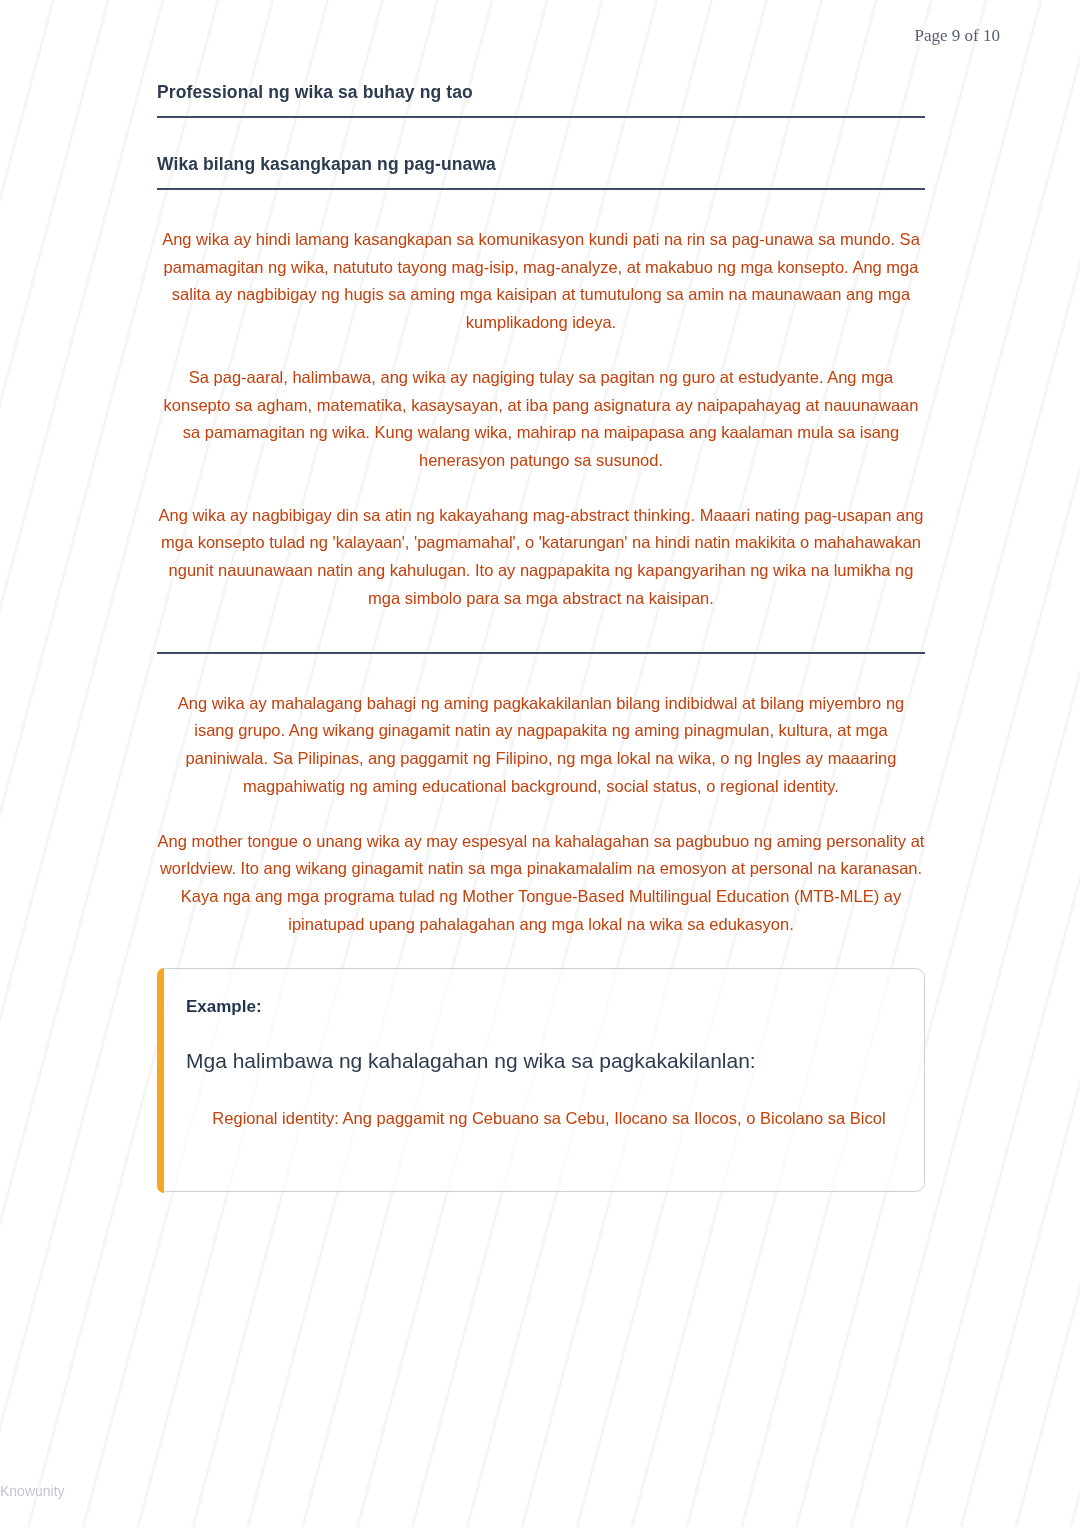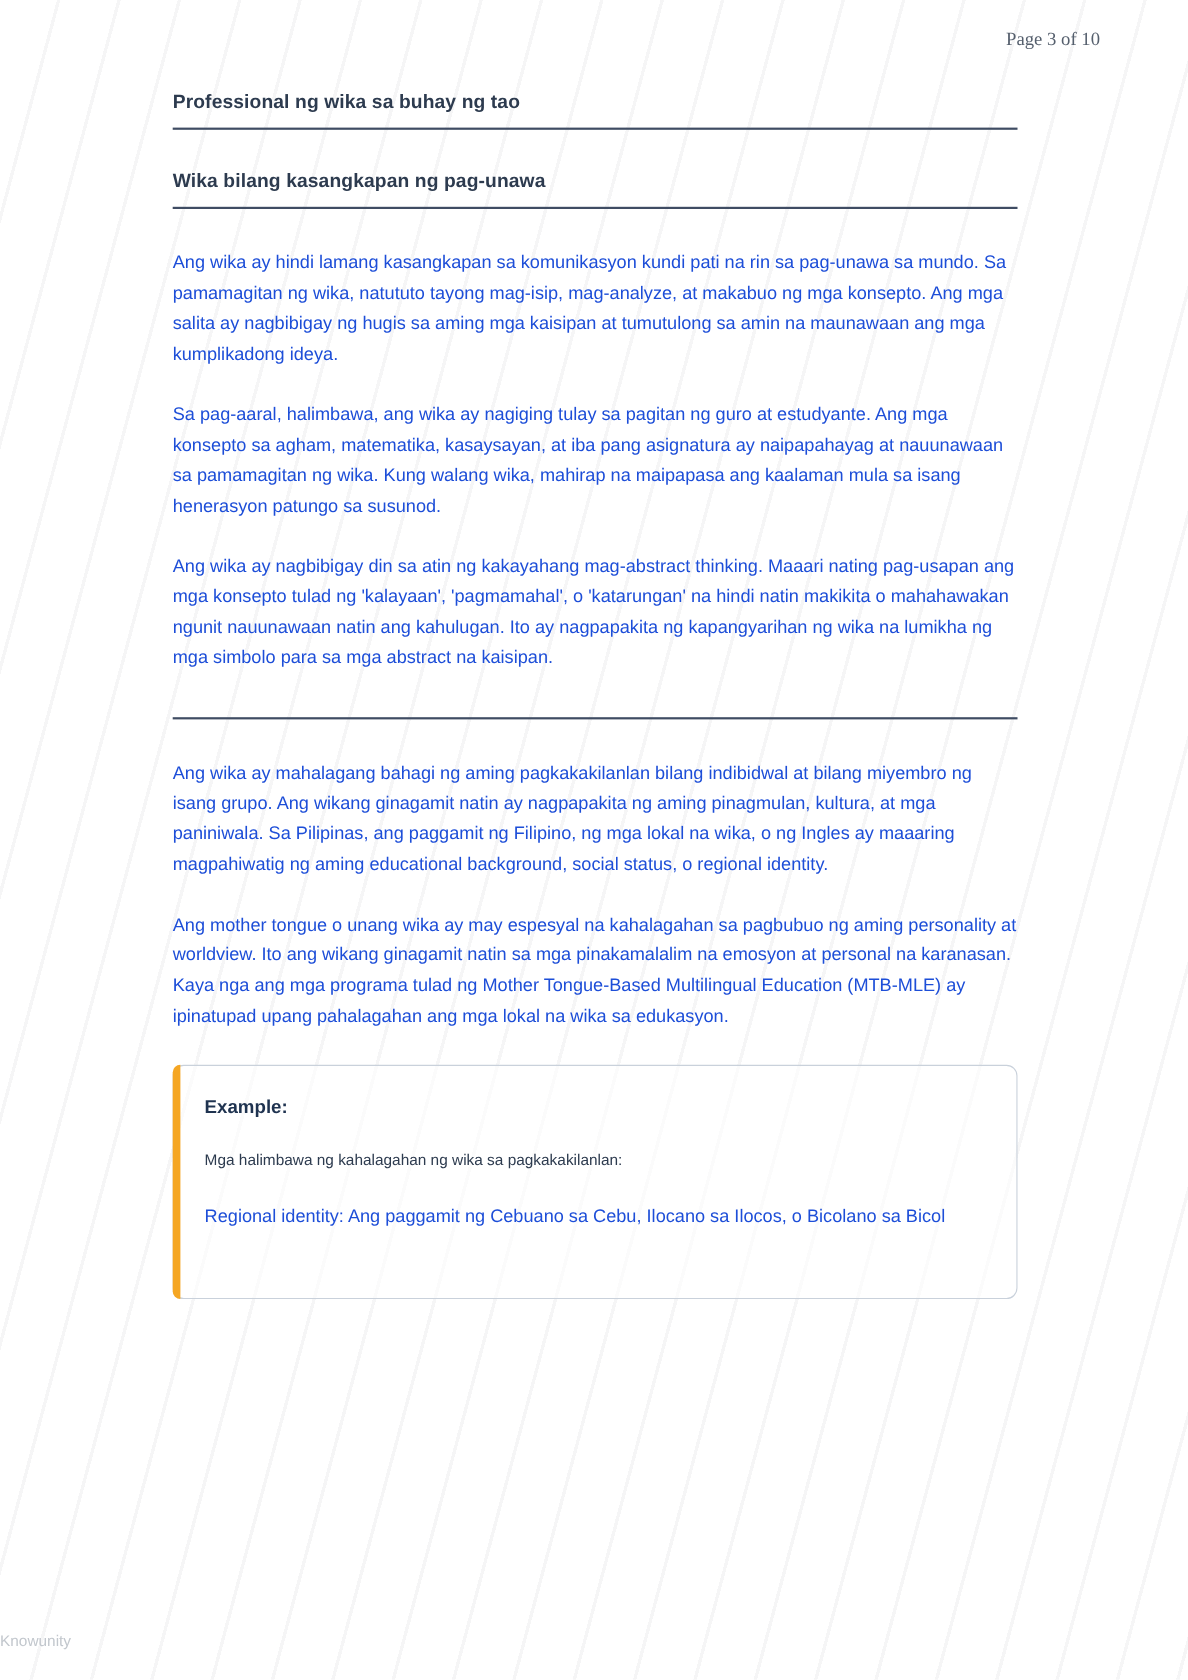--- a/index.html
+++ b/index.html
@@ -51,21 +51,22 @@
   .heading-rule {
     border: none;
     border-top: 2px solid #3f4c63;
     margin: 0 0 36px 0;
   }
 
   .content p {
     font-size: 16.5px;
     line-height: 1.68;
     margin: 0 0 27px 0;
-    color: #1d4ed8;
+    color: #c2410c;
+    text-align: center;
   }
 
   .subsection-gap { height: 12px; }
 
   .example-box {
     position: relative;
     margin-top: 30px;
     border: 1.5px solid #c9d1db;
     border-radius: 10px;
     padding: 28px 12px 32px 28px;
@@ -83,21 +84,21 @@
   }
 
   .example-label {
     font-size: 17px;
     font-weight: bold;
     color: #1f3350;
     margin-bottom: 26px;
   }
 
   .example-intro {
-    font-size: 14px;
+    font-size: 21px;
     line-height: 1.68;
     margin-bottom: 26px;
   }
 
   .example-items { font-size: 16.5px; line-height: 1.72; }
 
   .example-item { margin: 0; }
 
   .footer-brand {
     position: absolute;
@@ -105,21 +106,21 @@
     left: 0;
     width: 100%;
     text-align: left;
     font-size: 14px;
     color: #c2c7cd;
   }
 </style>
 </head>
 <body>
 
-<div class="page-number">Page 3 of 10</div>
+<div class="page-number">Page 9 of 10</div>
 
 <div class="content">
 
   <h2 class="section-title">Professional ng wika sa buhay ng tao</h2>
   <hr class="heading-rule">
 
   <h2 class="section-title">Wika bilang kasangkapan ng pag-unawa</h2>
   <hr class="heading-rule">
 
   <p>Ang wika ay hindi lamang kasangkapan sa komunikasyon kundi pati na rin sa pag-unawa sa mundo. Sa pamamagitan ng wika, natututo tayong mag-isip, mag-analyze, at makabuo ng mga konsepto. Ang mga salita ay nagbibigay ng hugis sa aming mga kaisipan at tumutulong sa amin na maunawaan ang mga kumplikadong ideya.</p>

